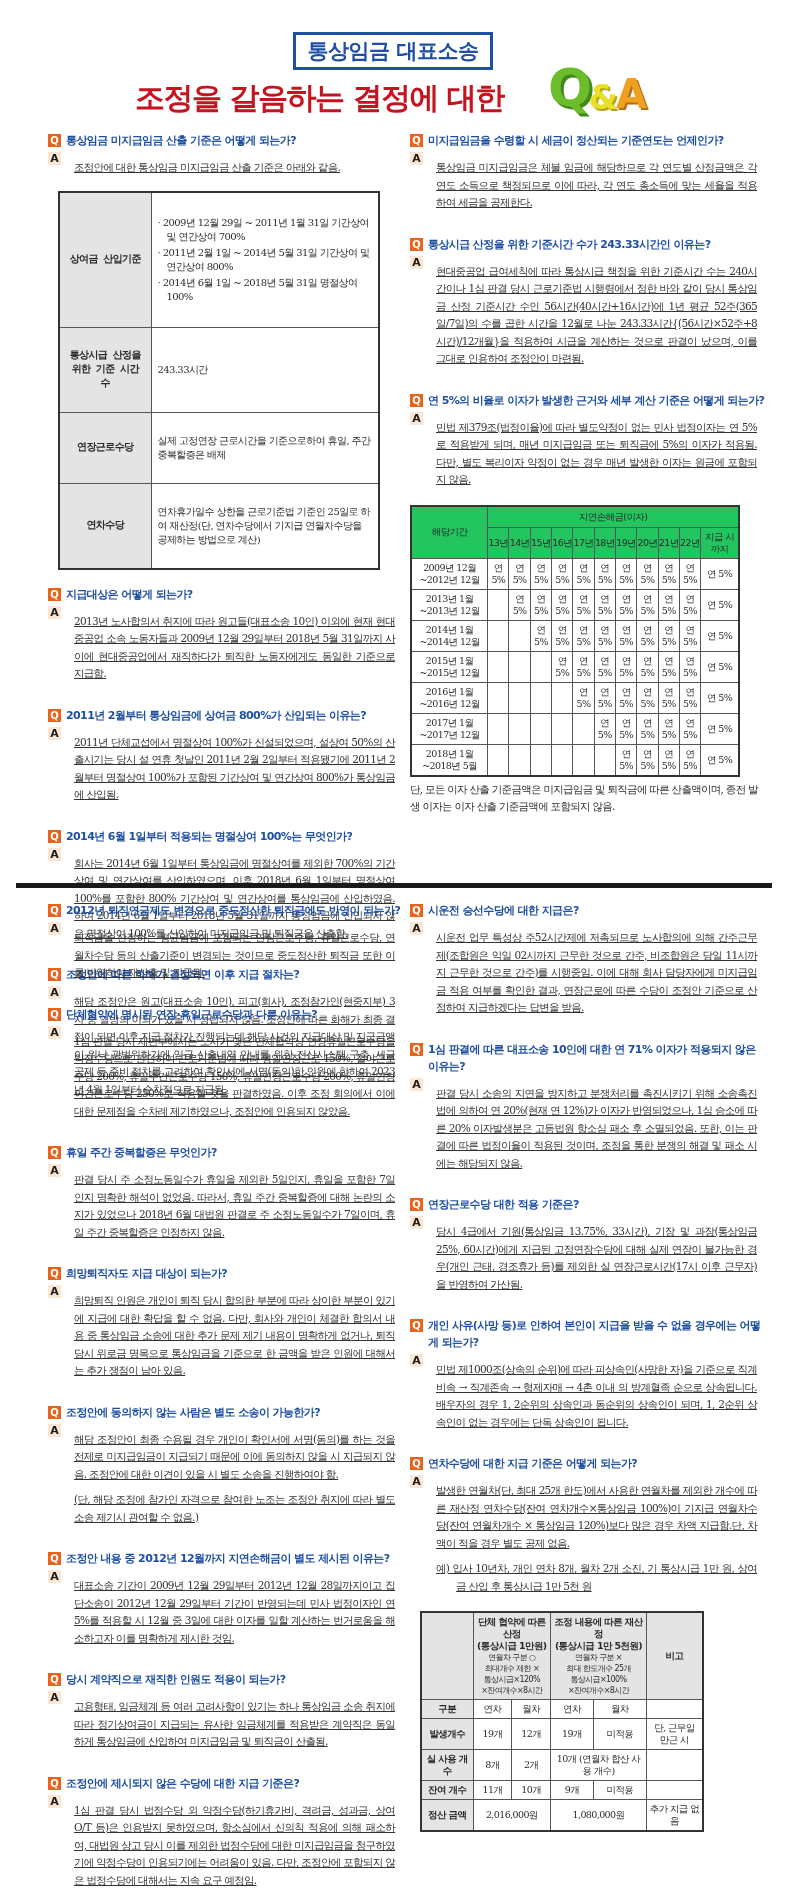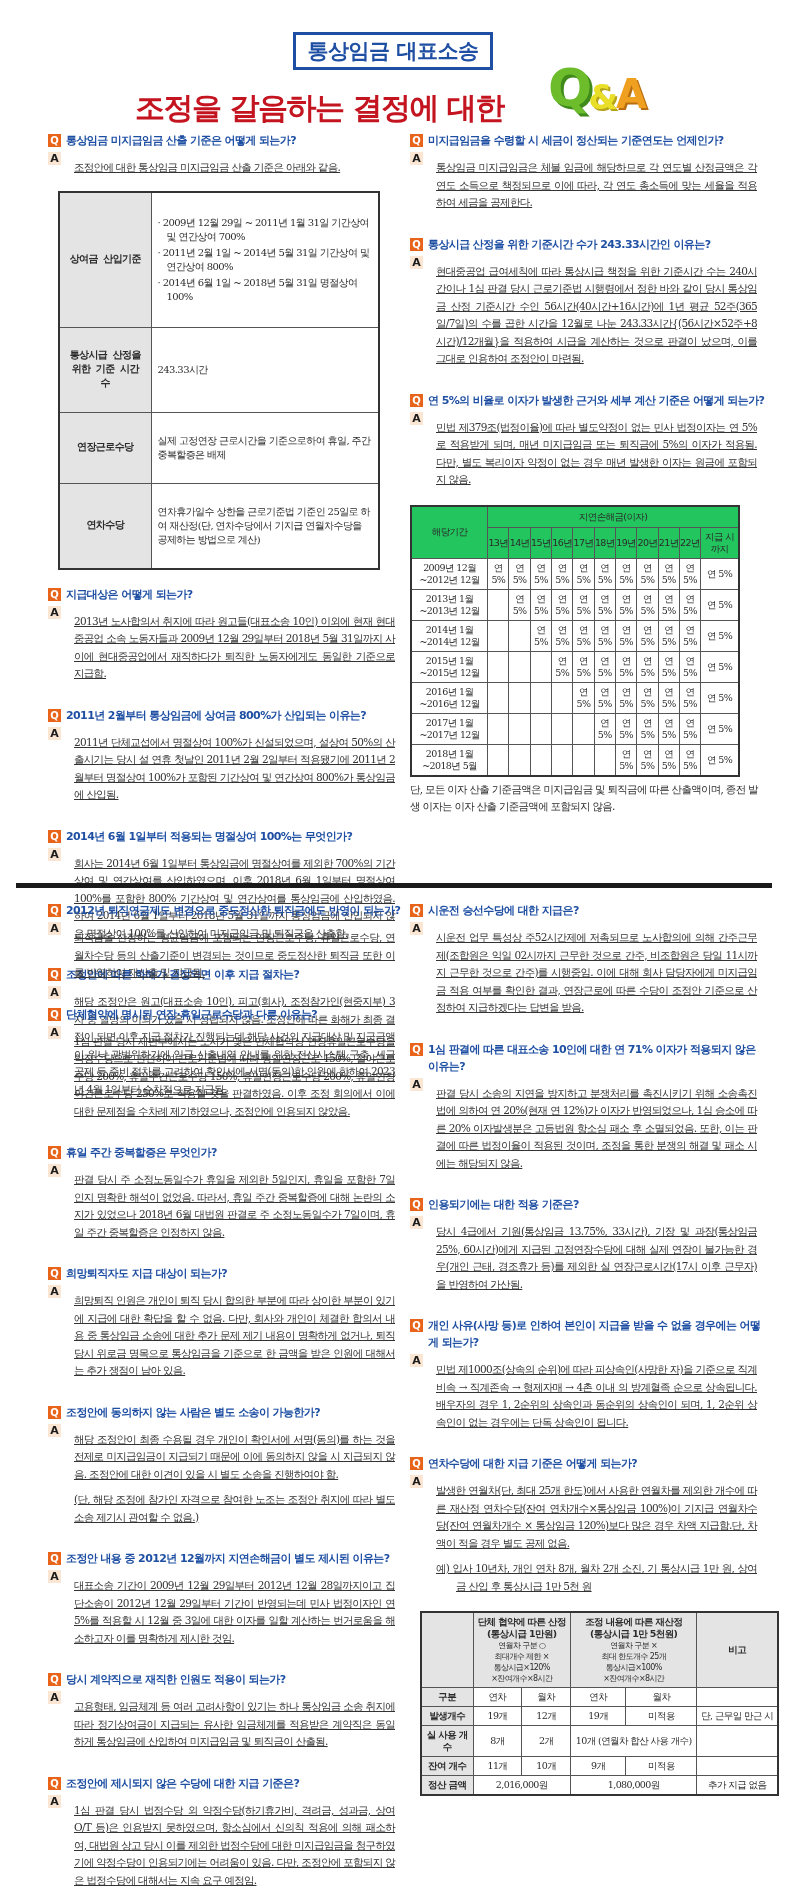--- a/index.html
+++ b/index.html
@@ -2,21 +2,21 @@
 <html><head>
 <meta charset="utf-8">
 <style>
   * { box-sizing: border-box; margin: 0; padding: 0; }
   html, body { width: 787px; background: #ffffff; }
   body { font-family: "DejaVu Serif", "Liberation Serif", serif; color: #2b2b2b; position: relative; height: 1889px; overflow: hidden; }
 
   .header { position: absolute; left: 0; top: 0; width: 787px; height: 125px; }
   .kicker-box { position: absolute; left: 293px; top: 32px; width: 200px; height: 38px; border: 3px solid #1f4fa3; display: flex; align-items: center; justify-content: center; }
   .kicker { font-family: "DejaVu Sans", sans-serif; font-weight: bold; font-size: 21px; color: #1f4fa3; letter-spacing: -0.5px; }
-  .headline { position: absolute; left: 135px; top: 88px; font-family: "DejaVu Sans", sans-serif; font-weight: bold; font-size: 30px; color: #c41420; letter-spacing: -1.5px; white-space: nowrap; }
+  .headline { position: absolute; left: 135px; top: 78px; font-family: "DejaVu Sans", sans-serif; font-weight: bold; font-size: 30px; color: #c41420; letter-spacing: -1.5px; white-space: nowrap; }
   .qa-logo { position: absolute; left: 548px; top: 62px; height: 52px; display: flex; align-items: flex-end; font-family: "DejaVu Sans", sans-serif; font-weight: bold; }
   .qa-logo .q { font-size: 52px; color: #6cbc2c; text-shadow: 3px 3px 0 #3f8a1a; line-height: 1; }
   .qa-logo .amp { font-size: 34px; color: #e9de28; text-shadow: 2px 2px 0 #b6a418; line-height: 1; margin-left: -4px; }
   .qa-logo .a { font-size: 40px; color: #f0a020; text-shadow: 2px 2px 0 #b86e10; line-height: 1; margin-left: -2px; }
 
   .col { position: absolute; }
   .col-left-top { left: 48px; top: 132px; width: 355px; }
   .col-right-top { left: 410px; top: 132px; width: 355px; }
   .col-left-bot { left: 48px; top: 902px; width: 355px; }
   .col-right-bot { left: 410px; top: 902px; width: 355px; }
@@ -38,21 +38,21 @@
   .t1 td.h { background: #e4e4e4; font-family: Liberation Mono, monospace; font-weight: bold; text-align: center; width: 92px; }
   .t1 .bullet { padding-left: 9px; text-indent: -9px; margin: 2px 0; }
 
   .t2 { width: 330px; margin-top: 8px; border: 2px solid #333; }
   .t2 th, .t2 td { border: 1px solid #555; text-align: center; font-size: 9.5px; line-height: 12px; letter-spacing: -0.6px; height: 31px; }
   .t2 th { background: #22c55e; font-family: "DejaVu Sans", sans-serif; font-weight: normal; }
   .t2 td.period { width: 72px; }
   .t2 td.c { width: 20px; }
   .note { font-size: 10.5px; line-height: 17.5px; letter-spacing: -0.7px; margin-top: 4px; }
 
-  .t3 { width: 359px; margin: 8px 0 0 10px; border: 2px solid #333; }
+  .t3 { width: 284px; margin: 8px 0 0 10px; border: 2px solid #333; }
   .t3 th, .t3 td { border: 1px solid #555; text-align: center; font-size: 9.5px; line-height: 12px; letter-spacing: -0.6px; padding: 3px 2px; }
   .t3 th { background: #e4e4e4; font-family: "DejaVu Sans", sans-serif; font-weight: bold; }
   .t3 th small { display: block; font-weight: normal; font-size: 8px; line-height: 11px; }
   .t3 td.rh { background: #e4e4e4; font-family: "DejaVu Sans", sans-serif; font-weight: bold; width: 52px; }
 </style>
 </head>
 <body>
 
 <div class="header">
   <div class="kicker-box">
@@ -456,21 +456,21 @@
         <span class="abadge">A</span>
         <div class="atext">
           <p>판결 당시 소송의 지연을 방지하고 분쟁처리를 촉진시키기 위해 소송촉진법에 의하여 연 20%(현재 연 12%)가 이자가 반영되었으나, 1심 승소에 따른 20% 이자발생분은 고등법원 항소심 패소 후 소멸되었음. 또한, 이는 판결에 따른 법정이율이 적용된 것이며, 조정을 통한 분쟁의 해결 및 패소 시에는 해당되지 않음.</p>
         </div>
       </div>
   </div>
 
   <div class="qa">
     <div class="qrow">
         <span class="qbadge">Q</span>
-        <span class="qtext">인용되기에는 대한 적용 기준은?</span>
+        <span class="qtext">연장근로수당 대한 적용 기준은?</span>
       </div>
     <div class="arow">
         <span class="abadge">A</span>
         <div class="atext">
           <p>당시 4급에서 기원(통상임금 13.75%, 33시간), 기장 및 과장(통상임금 25%, 60시간)에게 지급된 고정연장수당에 대해 실제 연장이 불가능한 경우(개인 근태, 경조휴가 등)를 제외한 실 연장근로시간(17시 이후 근무자)을 반영하여 가산됨.</p>
         </div>
       </div>
   </div>
 
   <div class="qa">

